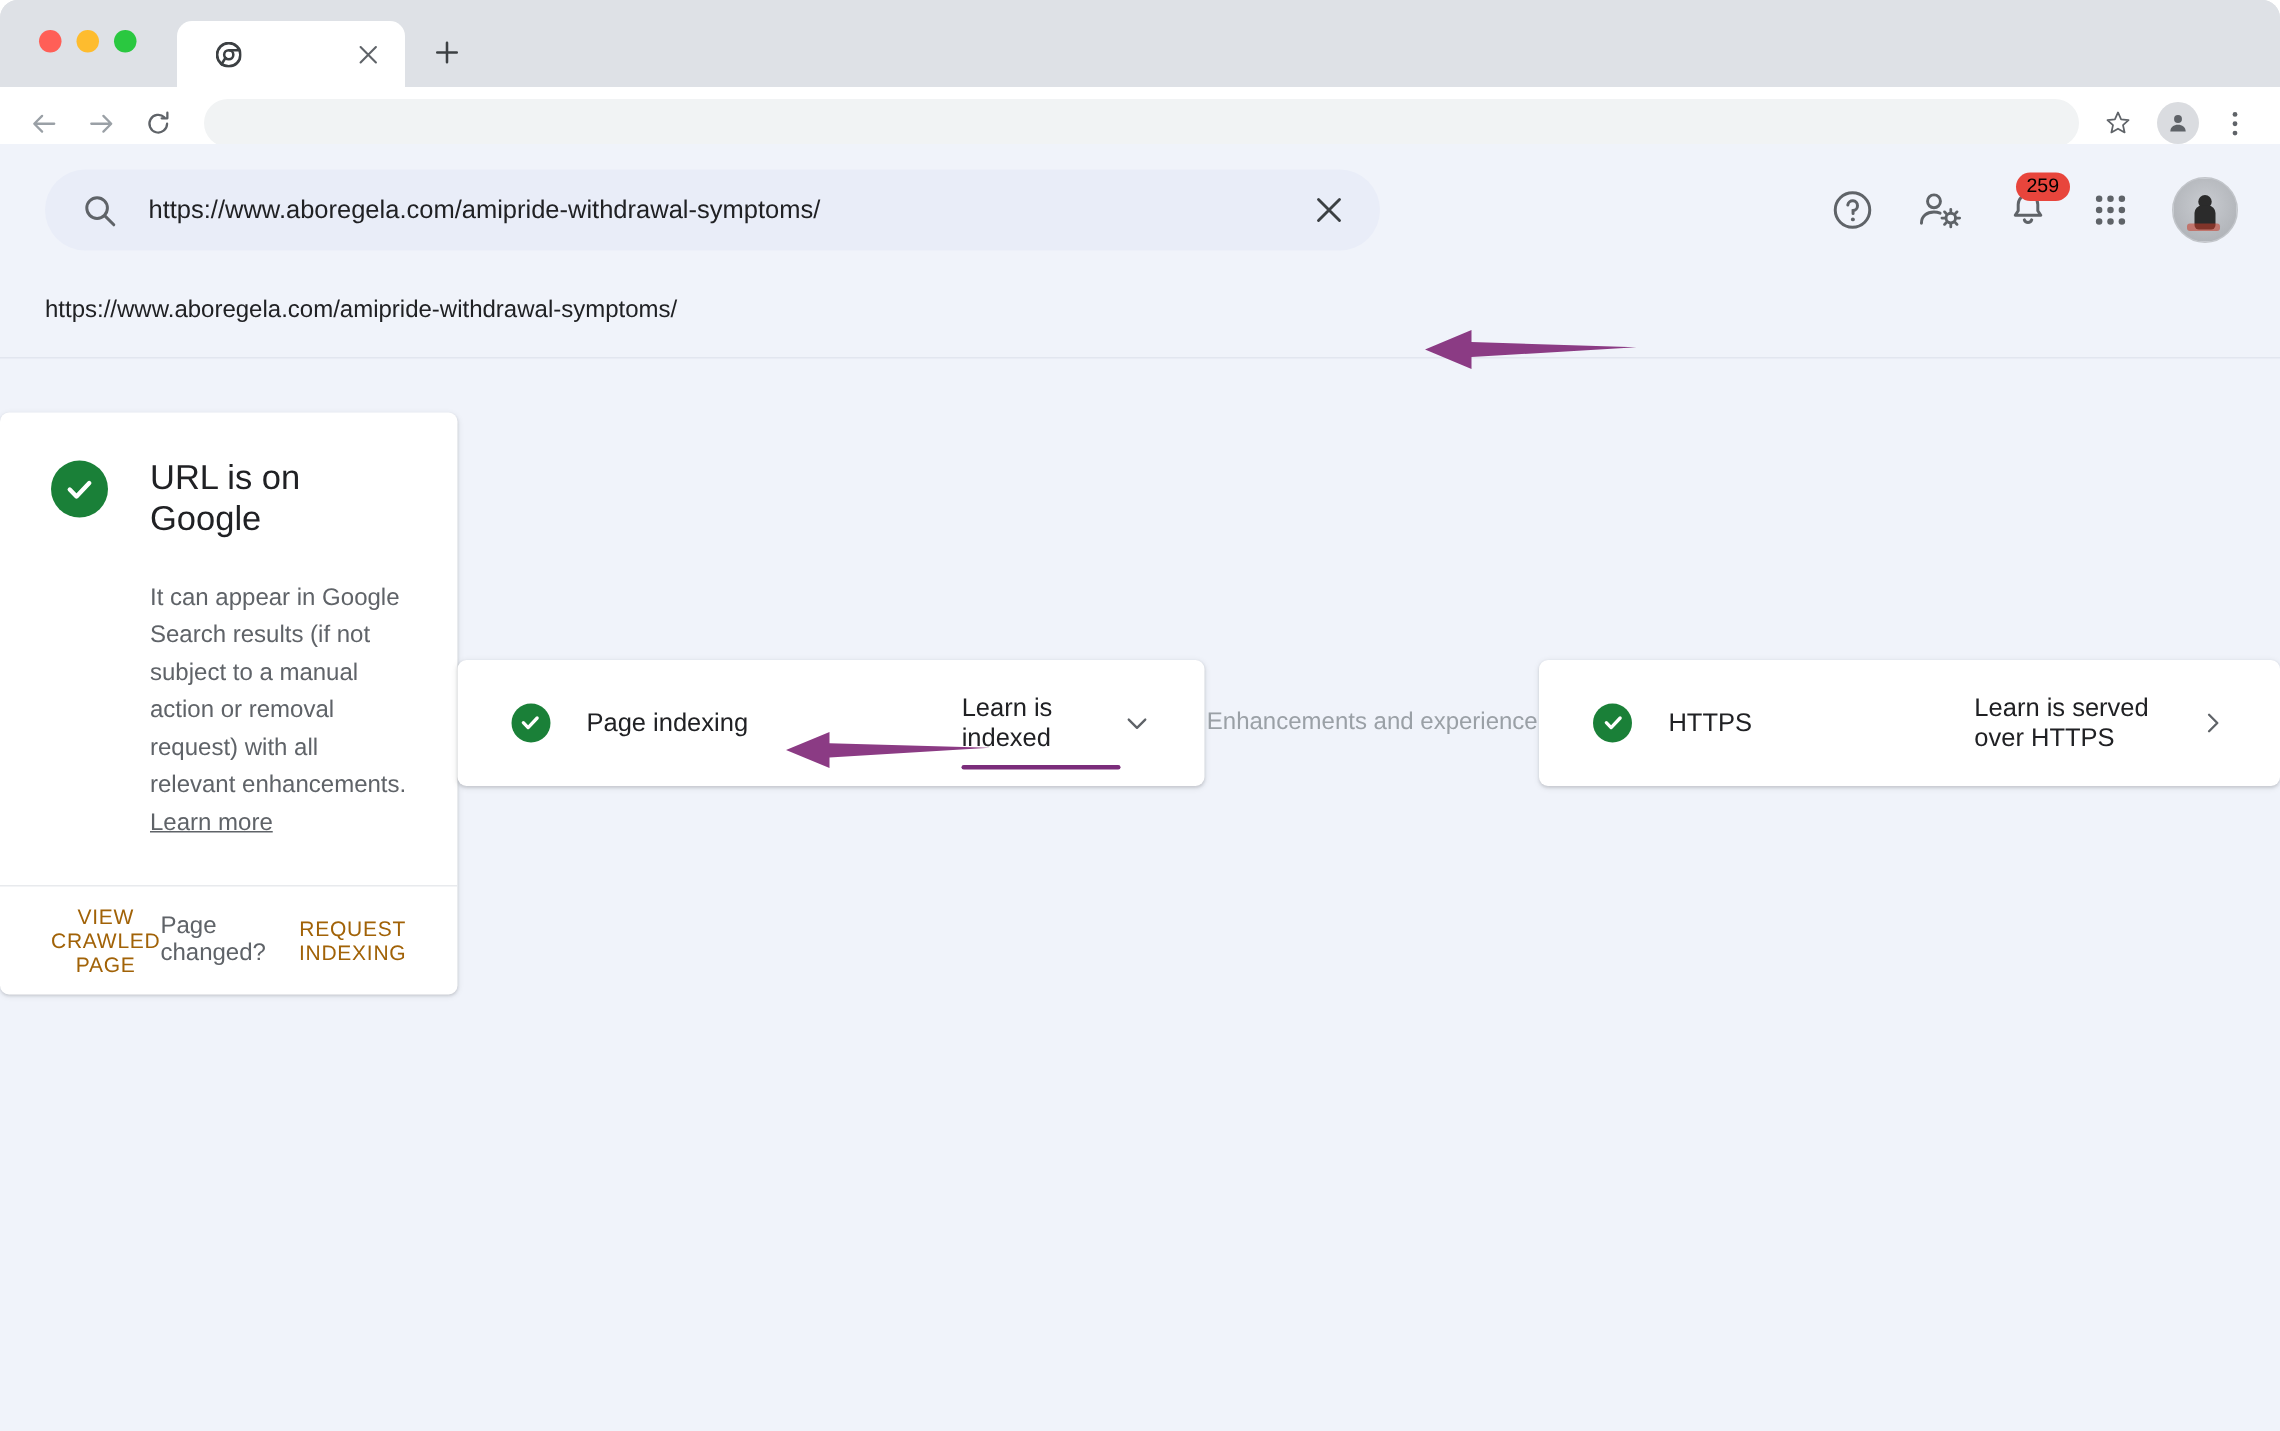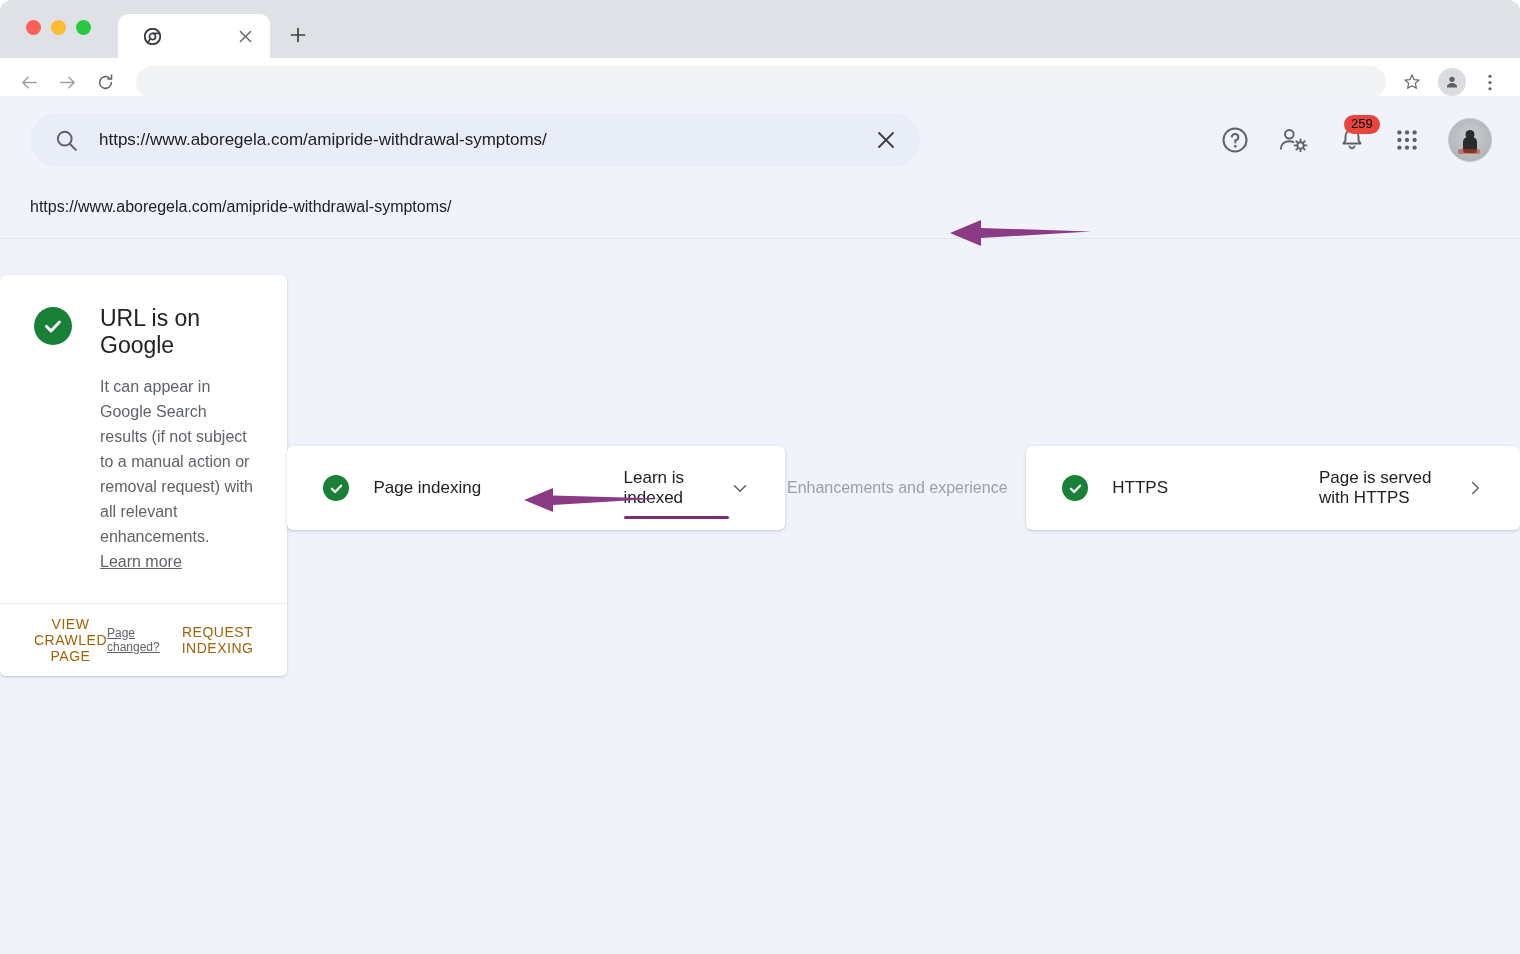--- a/index.html
+++ b/index.html
@@ -197,39 +197,39 @@
     width: 38px; height: 38px; border-radius: 50%;
     background: #1a8038;
     display: flex; align-items: center; justify-content: center;
     flex: 0 0 38px;
     margin-top: 2px;
   }
   .check-circle.sm { width: 26px; height: 26px; flex: 0 0 26px; margin-top: 0; }
   .verdict-text { padding-left: 28px; }
   .verdict-title { font-size: 23px; color: #202124; font-weight: 400; }
   .verdict-desc {
-    margin-top: 16px;
+    margin-top: 28px;
     font-size: 16px; line-height: 1.56; color: #5f6368;
     max-width: 700px;
   }
   .learn-more { color: #5f6368; text-decoration: underline; cursor: pointer; }
 
   .card-sep { height: 1px; background: #e8eaed; }
   .verdict-actions {
     height: 72px;
     display: flex; align-items: center;
     padding: 0 34px;
   }
   .text-btn {
     font-size: 14px; font-weight: 400; letter-spacing: .5px;
     color: #a16207; cursor: pointer;
     background: none; border: none;
     font-family: "Liberation Sans", sans-serif;
   }
-  .page-changed { margin-left: auto; font-size: 12px; color: #5f6368; padding-right: 22px; text-decoration: underline; }
+  .page-changed { margin-left: auto; font-size: 16px; color: #5f6368; padding-right: 22px; }
 
   .row-card {
     width: 1258px; height: 84px;
     background: #ffffff;
     border-radius: 6px;
     box-shadow: 0 1px 2px rgba(60,64,67,.16), 0 1px 4px rgba(60,64,67,.10);
     display: flex; align-items: center;
     padding: 0 34px 0 36px;
     margin-top: 26px;
     position: relative;
@@ -456,21 +456,21 @@
 
       <div class="section-label">Enhancements and experience</div>
 
       <div class="row-card">
         <span class="check-circle sm">
           <svg width="17" height="17" viewBox="0 0 24 24">
             <path d="M5.5 12.4 L10 17 L18.5 8" fill="none" stroke="#ffffff" stroke-width="3.1" stroke-linecap="round" stroke-linejoin="round"></path>
           </svg>
         </span>
         <span class="row-label">HTTPS</span>
-        <span class="row-status">Page is served with HTTPS</span>
+        <span class="row-status">Learn is served over HTTPS</span>
         <span class="row-chevron">
           <svg width="22" height="22" viewBox="0 0 24 24">
             <path d="M9.5 6 L15.5 12 L9.5 18" fill="none" stroke="currentColor" stroke-width="1.7" stroke-linecap="round" stroke-linejoin="round"></path>
           </svg>
         </span>
       </div>
     </div>
 
     <svg class="arrow-anno arrow-omni" width="145" height="40" viewBox="0 0 145 40">
       <path d="M2 21 L33 8 L33 16 L143 19.5 L33 26 L33 34 Z" fill="#8b3b84"></path>

